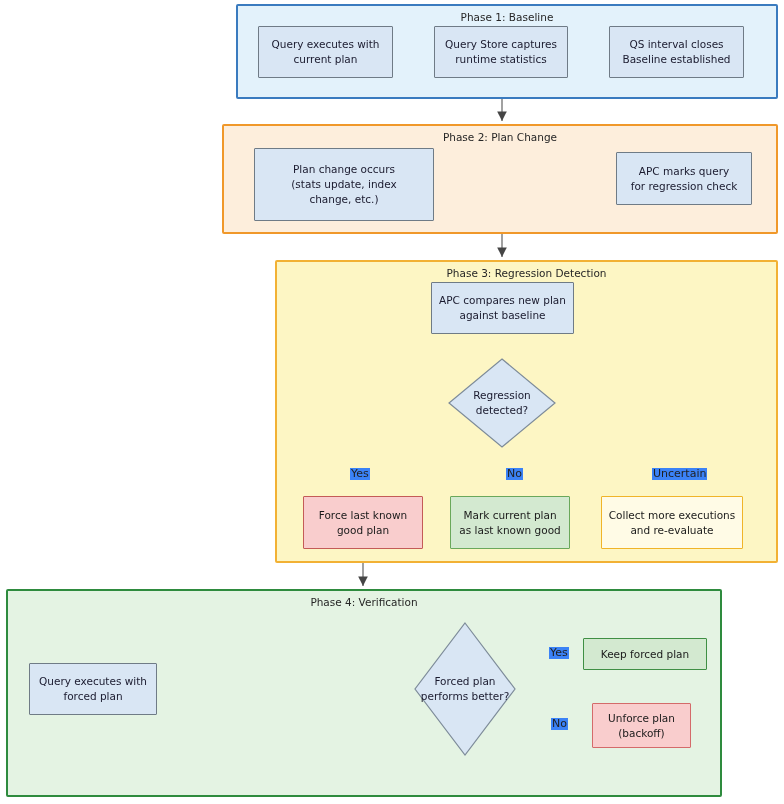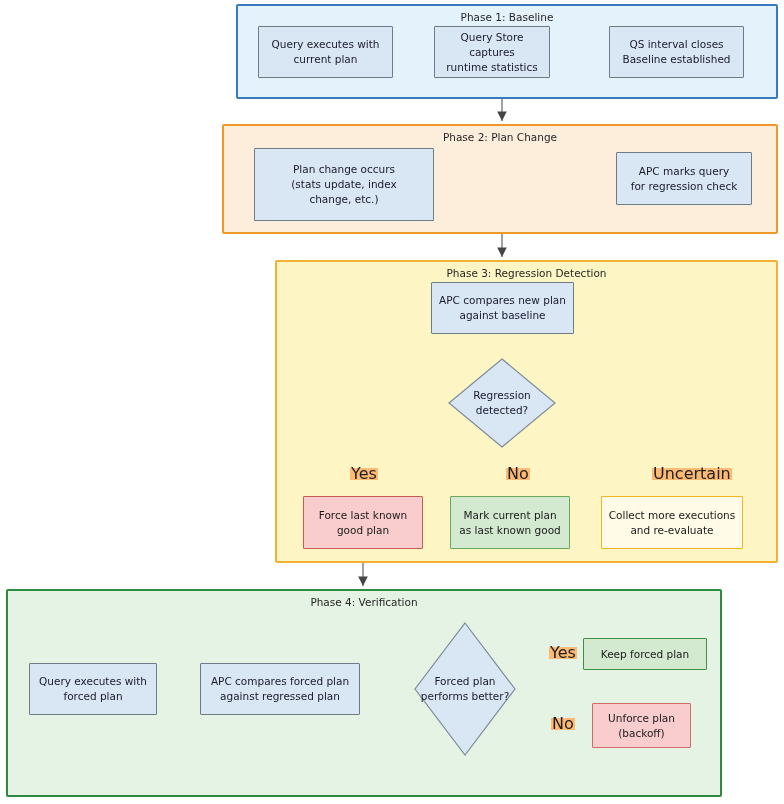--- a/index.html
+++ b/index.html
@@ -88,24 +88,24 @@
     font-size: 10.5px;
     line-height: 15px;
     color: #1a1a2e;
     white-space: pre-line;
     z-index: 2;
   }
 
   
   .edge-label {
     position: absolute;
-    font-size: 16px;
+    font-size: 11px;
     line-height: 12px;
     color: #1f1f1f;
-    background: #fdba74;
+    background: #3b82f6;
     padding: 0 1px;
     white-space: nowrap;
   }
   svg.edges {
     position: absolute;
     left: 0; top: 0;
     width: 784px; height: 804px;
     overflow: visible;
     pointer-events: none;
   }
@@ -148,21 +148,21 @@
     <path d="M516,668 C536,658 548,654 577,654" fill="none" stroke="#6e6e6e" stroke-width="1.1" marker-end="url(#arrow)"></path>
 
     <path d="M516,711 C540,719 556,724 586,724" fill="none" stroke="#6e6e6e" stroke-width="1.1" marker-end="url(#arrow)"></path>
   </svg>
 
   <div class="phase" id="phase1">
     <div class="phase-title">Phase 1: Baseline</div>
   </div>
   <div class="node n-blue" style="left:258px; top:26px; width:135px; height:52px;">Query executes with
 current plan</div>
-  <div class="node n-blue" style="left:434px; top:26px; width:116px; height:52px;">Query Store captures
+  <div class="node n-blue" style="left:434px; top:26px; width:134px; height:52px;">Query Store captures
 runtime statistics</div>
   <div class="node n-blue" style="left:609px; top:26px; width:135px; height:52px;">QS interval closes
 Baseline established</div>
 
   <div class="phase" id="phase2">
     <div class="phase-title">Phase 2: Plan Change</div>
   </div>
   <div class="node n-blue" style="left:254px; top:148px; width:180px; height:73px;">Plan change occurs
 (stats update, index
 change, etc.)</div>
@@ -192,22 +192,20 @@
   <div class="node n-green" style="left:450px; top:496px; width:120px; height:53px;">Mark current plan
 as last known good</div>
   <div class="node n-amber" style="left:601px; top:496px; width:142px; height:53px;">Collect more executions
 and re-evaluate</div>
 
   <div class="phase" id="phase4">
     <div class="phase-title">Phase 4: Verification</div>
   </div>
   <div class="node n-blue" style="left:29px; top:663px; width:128px; height:52px;">Query executes with
 forced plan</div>
-  <div class="node n-blue" style="left:200px; top:663px; width:160px; height:52px;">APC compares forced plan
-against regressed plan</div>
 
   <div class="diamond" style="left:414px; top:622px; width:102px; height:134px;">
     <svg class="dshape" viewBox="0 0 102 134" preserveAspectRatio="none">
       <polygon points="51,1 101,67 51,133 1,67" fill="#d9e6f4" stroke="#7d8b99" stroke-width="1.2"></polygon>
     </svg>
     <div class="dlabel">Forced plan
 performs better?</div>
   </div>
 
   <div class="edge-label" style="left:549px; top:647px;">Yes</div>

